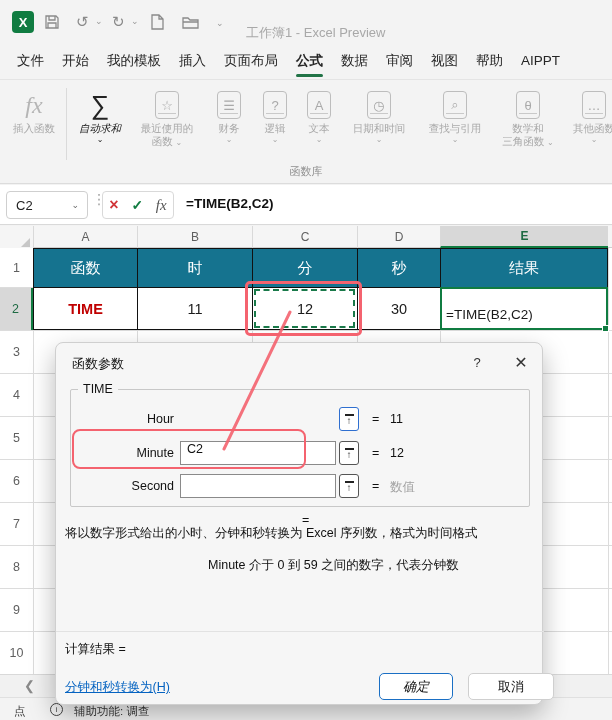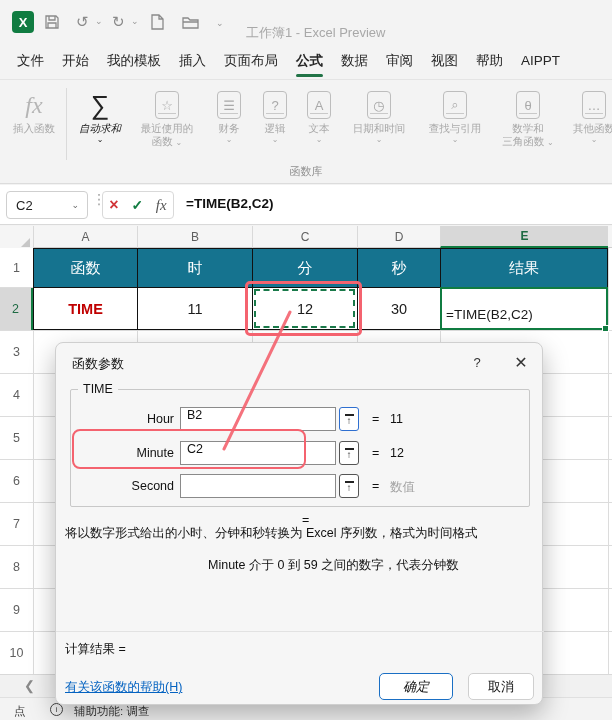--- a/index.html
+++ b/index.html
@@ -94,21 +94,21 @@
   .fres { position:absolute; left:334px; top:5px; font-size:12.5px; color:#111; }
   .fres.muted { color:#a3a3a3; }
   .dlgeq { position:absolute; left:246px; top:170px; font-size:12.5px; color:#111; }
   .desc1 { position:absolute; left:9px; top:182px; width:470px; font-size:12.5px; color:#111; }
   .desc2 { position:absolute; left:152px; top:214px; font-size:12.5px; color:#111; }
   .dlgdivider { position:absolute; left:0px; top:288px; width:488px; height:1px; background:#e2e2e2; }
   .calcres { position:absolute; left:9px; top:298px; font-size:12.5px; color:#111; }
   .helplink { position:absolute; left:9px; top:336px; font-size:12.5px; color:#0563c1; text-decoration:underline; }
   .dlgbtn { position:absolute; top:330px; height:27px; background:#fff; border-radius:5px; font-size:13px; color:#111; display:flex; align-items:center; justify-content:center; }
   .okbtn { left:323px; width:74px; border:1.5px solid #1a6fc4;font-style:italic; }
-  .cancelbtn { left:412px; width:66px; border:1px solid #cfcfcf;text-align:right; }
+  .cancelbtn { left:412px; width:86px; border:1px solid #cfcfcf;text-align:right; }
 
   
   #tabsbar { position:absolute; left:0; top:674px; width:612px; height:23px; background:#f1f1f1; border-top:1px solid #d9d9d9; }
   .scrollleft { position:absolute; left:24px; top:3px; font-size:13px; color:#8a8a8a; }
   #statusbar { position:absolute; left:0; top:697px; width:612px; height:23px; background:#f3f3f3; border-top:1px solid #e0e0e0; font-size:11.5px; color:#3a3a3a; }
   .st-left { position:absolute; left:14px; top:6px; }
   .st-acc-icon { position:absolute; left:50px; top:5px; width:13px; height:13px; border:1.3px solid #444; border-radius:50%; display:flex; align-items:center; justify-content:center; font-size:8px; color:#444; }
   .st-acc { position:absolute; left:74px; top:6px; }
 </style>
 </head>
@@ -303,21 +303,20 @@
 <div id="dialog">
   <div class="dlgtitle">函数参数</div>
   <div class="dlghelpbtn">?</div>
   <div class="dlgclose">✕</div>
 
   <div class="groupbox"></div>
   <div class="grouplbl">TIME</div>
 
   <div class="frow" style="top:64px;">
     <div class="flabel">Hour</div>
-    <div class="finput">B2</div>
     <div class="fbtn focus">
         <span class="bar"></span>
         <span class="arr">↑</span>
       </div>
     <div class="feq">=</div>
     <div class="fres">11</div>
   </div>
 
   <div class="frow" style="top:98px;">
     <div class="flabel">Minute</div>
@@ -339,21 +338,21 @@
       </div>
     <div class="feq">=</div>
     <div class="fres muted">数值</div>
   </div>
 
   <div class="dlgeq">=</div>
   <div class="desc1">将以数字形式给出的小时、分钟和秒转换为 Excel 序列数，格式为时间格式</div>
   <div class="desc2">Minute  介于 0 到 59 之间的数字，代表分钟数</div>
   <div class="dlgdivider"></div>
   <div class="calcres">计算结果 =</div>
-  <a class="helplink">有关该函数的帮助(H)</a>
+  <a class="helplink">分钟和秒转换为(H)</a>
   <div class="dlgbtn okbtn">确定</div>
   <div class="dlgbtn cancelbtn">取消</div>
 </div>
 
 <div class="pinkrect" style="left:245px; top:281px; width:117px; height:55px;"></div>
 <div class="pinkrect" style="left:72px; top:429px; width:234px; height:40px; border-width:2.5px; border-radius:8px;"></div>
 <svg id="annline">
   <line x1="290" y1="312" x2="224" y2="449" stroke="#f4636f" stroke-width="3" stroke-linecap="round" opacity="0.9"></line>
 </svg>
 

